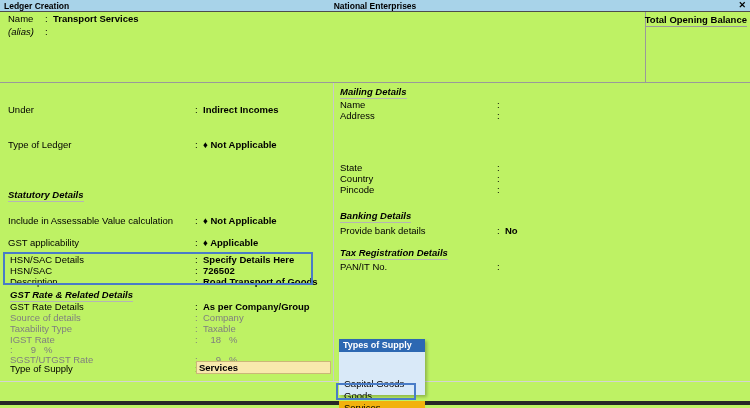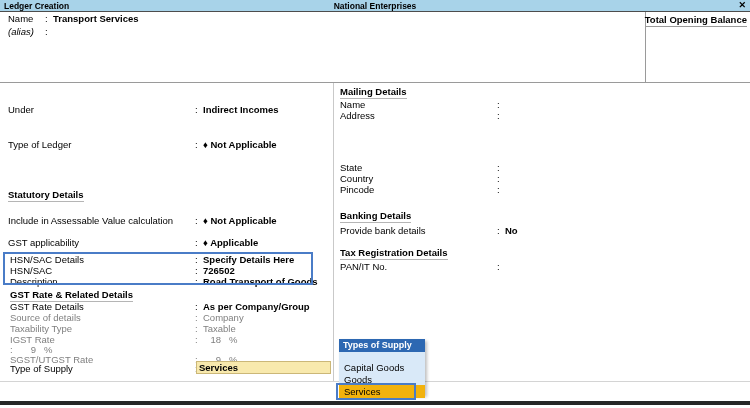--- a/index.html
+++ b/index.html
@@ -1,17 +1,17 @@
 <!DOCTYPE html>
 <html><head>
 <meta charset="utf-8">
 <style>
   html,body{margin:0;padding:0;background:#e8e8e8;}
   #screen{
-    position:relative;width:750px;height:408px;background:#ffffff;
+    position:relative;width:750px;height:408px;background:#bef264;
     font-family:"Liberation Sans",sans-serif;font-size:9.5px;color:#000;
     overflow:hidden;outline:1px solid #bbb;
   }
   
   .titlebar{position:absolute;left:0;top:0;width:750px;height:11px;
     background:#a8d3e9;border-bottom:1px solid #4d4d4d;font-size:8.5px;font-weight:bold;}
   .tb-left{position:absolute;left:4px;top:1px;}
   .tb-center{position:absolute;left:0;right:0;top:1px;text-align:center;}
   .tb-close{position:absolute;right:4px;top:0px;font-size:9px;cursor:default;}
   
@@ -23,42 +23,42 @@
   .i{font-style:italic;}
   .leftcol{left:8px;margin-top:11px;}
   .leftcol .lbl{width:187px;}
   .leftcol2{left:10px;}
   .leftcol2 .lbl{width:185px;}
   .rightcol{left:340px;}
   .rightcol .lbl{width:157px;}
   .namerow{left:8px;}
   .namerow .lbl{width:37px;}
   .num{display:inline-block;width:18px;text-align:right;margin-right:8px;}
-  .heading{position:absolute;font-weight:bold;line-height:12px;}
+  .heading{position:absolute;font-weight:bold;line-height:12px;font-style:italic;}
   .heading span{display:inline-block;border-bottom:1px solid #b5b5b5;padding-bottom:0px;}
   
   .hline-top{position:absolute;left:0;right:0;top:82px;border-top:1px solid #9a9a9a;}
   .vline-panel{position:absolute;left:645px;top:12px;height:70px;border-left:1px solid #9a9a9a;}
   .vline-col{position:absolute;left:333px;top:83px;height:298px;border-left:1px solid #c9c9c9;}
   .hline-foot{position:absolute;left:0;right:0;top:381px;border-top:1px solid #d4d4d4;}
   .bottombar{position:absolute;left:0;right:0;top:401px;height:4px;background:#262626;}
   .tob{position:absolute;right:3px;top:14px;font-weight:bold;}
   .tob span{display:inline-block;border-bottom:1px solid #9a9a9a;padding-bottom:1px;}
   
   .field-active{position:absolute;left:196px;top:361px;width:135px;height:13px;
     background:#f8e9ad;border:1px solid #cbb778;box-sizing:border-box;
     font-weight:bold;line-height:11px;padding-left:2px;}
   
   .opening-balance{position:absolute;left:0;top:385px;width:330px;text-align:right;font-weight:bold;margin-top:44px;}
   
   .dropdown{position:absolute;left:339px;top:339px;width:86px;height:56px;
     background:#d9e9f8;box-shadow:2px 2px 3px rgba(0,0,0,.25);z-index:5;}
   .dd-header{position:absolute;left:0;top:0;right:0;height:13px;background:#2d68b2;
     color:#fff;font-weight:bold;font-size:9px;line-height:13px;padding-left:4px;box-sizing:border-box;}
-  .dd-item{position:absolute;left:0;right:0;height:12px;line-height:12px;padding-left:5px;box-sizing:border-box;}
+  .dd-item{position:absolute;left:0;right:0;height:12px;line-height:12px;padding-left:5px;box-sizing:border-box;margin-top:16px;}
   .dd-item.sel{background:#f2b20d;height:13px;line-height:13px;}
   
   .annot{position:absolute;border:2px solid #4a7cc7;box-sizing:border-box;z-index:6;background:transparent;}
   .annot-hsn{left:3px;top:252px;width:310px;height:33px;}
   .annot-svc{left:336px;top:383px;width:80px;height:17px;}
 </style>
 </head>
 <body>
 
 <div id="screen">

